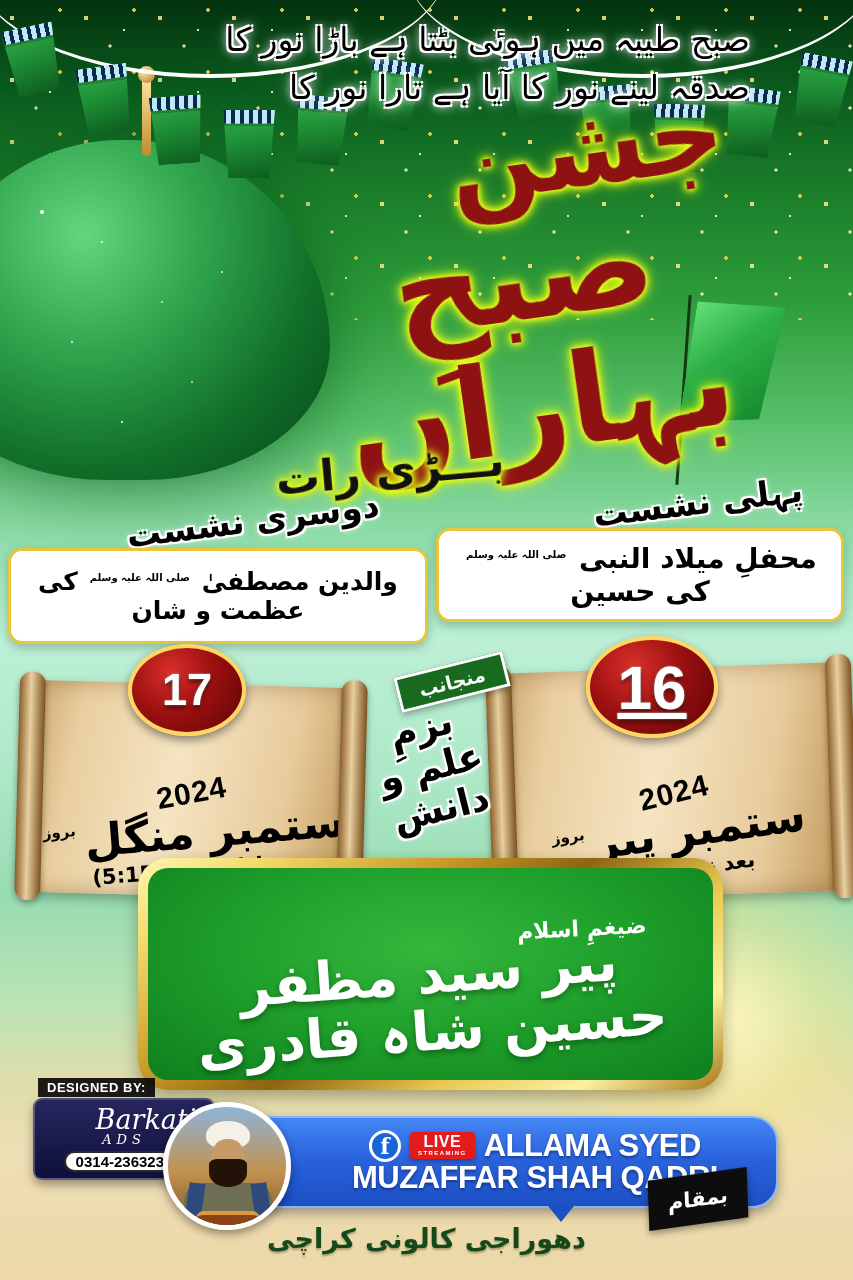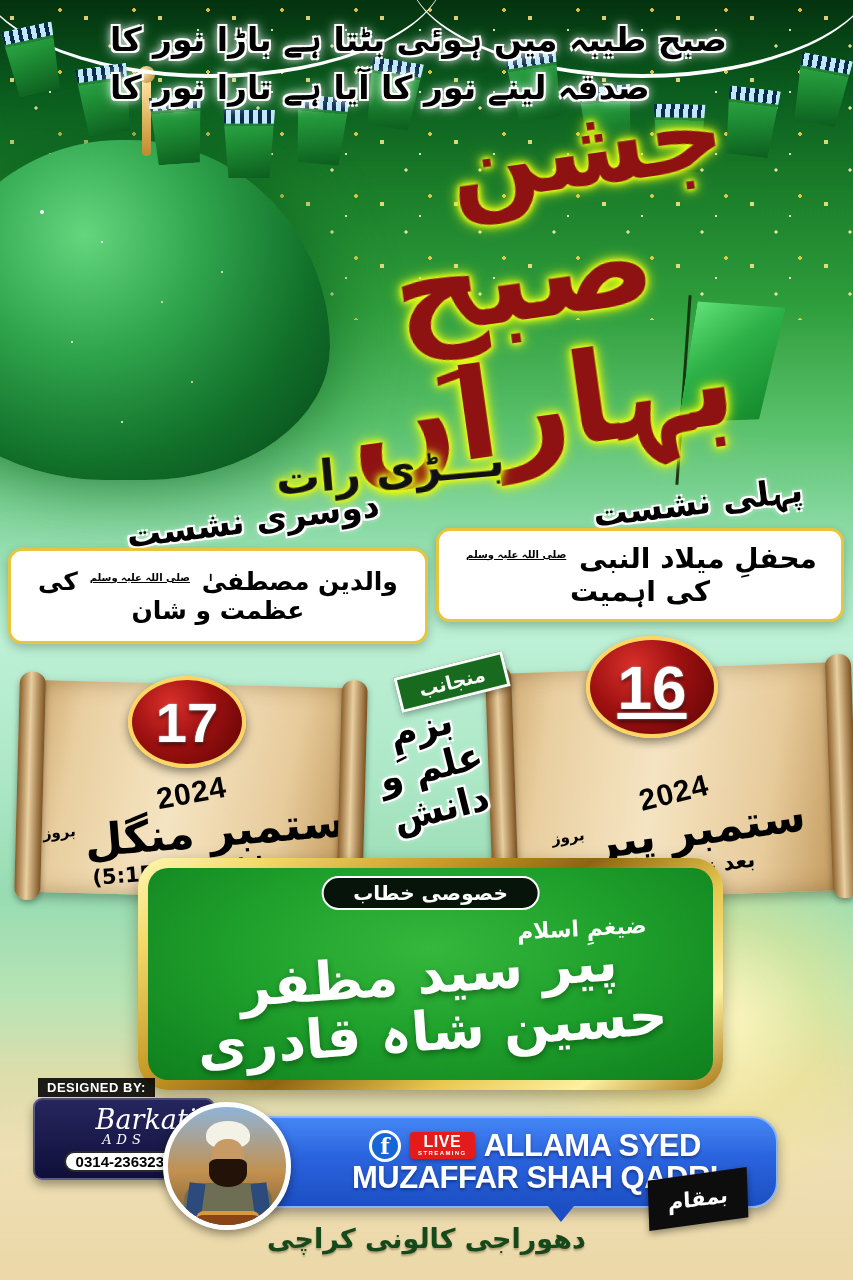--- a/index.html
+++ b/index.html
@@ -43,22 +43,22 @@
       repeating-linear-gradient(90deg,#0b2a4a 0 4px,#bfe8f8 4px 9px) 0 0/100% 20% no-repeat,
       linear-gradient(170deg,#34b14c 0%,#1f8f36 45%,#0c5c1d 100%);
     box-shadow:0 3px 6px rgba(0,0,0,.35); }
   .side-flag { left:688px; top:300px; width:88px; height:130px; transform:rotate(9deg);
     clip-path:polygon(0 6%,100% 0,90% 88%,0 100%);
     background:linear-gradient(135deg,#66e57c 0%,#2eb148 40%,#0f8226 100%);
     box-shadow:0 4px 10px rgba(0,20,5,.4); }
   .side-flag-pole { left:682px; top:295px; width:3px; height:190px; background:#143a10; transform:rotate(4deg); }
 
   
-  .couplet { left:110px; top:16px; width:640px; text-align:left; color:#000; z-index:3;
-    font-weight:bold; font-size:33px; line-height:1.45;
+  .couplet { left:110px; top:16px; width:640px; text-align:right; color:#000; z-index:3;
+    font-weight:normal; font-size:33px; line-height:1.45;
     text-shadow:-2px -2px 0 #fff,2px -2px 0 #fff,-2px 2px 0 #fff,2px 2px 0 #fff,0 0 8px #fff,0 0 14px #fff; }
 
   
   .main-title { left:215px; top:110px; width:620px; text-align:center; transform:rotate(-8deg);
     color:#8e1212; font-weight:bold; z-index:2;
     filter:drop-shadow(0 0 2px #eaff1e) drop-shadow(0 0 3px #e4fa16) drop-shadow(0 0 6px #ddf50f); }
   .main-title .t1 { display:block; font-size:105px; line-height:.95; padding-left:160px; }
   .main-title .t2 { display:block; font-size:125px; line-height:1.05; }
   .subtitle { left:240px; top:444px; width:300px; text-align:center; transform:rotate(-5deg);
     font-size:44px; font-weight:bold; color:#111; z-index:3;
@@ -67,21 +67,21 @@
   
   .session-header { font-size:34px; font-weight:bold; color:#000; text-align:center; z-index:4;
     text-shadow:-2px -2px 0 #fff,2px -2px 0 #fff,-2px 2px 0 #fff,2px 2px 0 #fff,0 0 7px #fff; }
   .sh-right { left:548px; top:482px; width:300px; transform:rotate(-7deg); }
   .sh-left  { left:88px;  top:500px; width:330px; transform:rotate(-7deg); }
   .session-box { background:#fff; border:3px solid #e7c63e; border-radius:14px; z-index:4;
     display:flex; align-items:center; justify-content:center; text-align:center;
     box-shadow:0 4px 10px rgba(0,40,10,.25); color:#000; font-weight:bold; }
   .sb-right { left:436px; top:528px; width:408px; height:94px; font-size:28px; }
   .sb-left  { left:8px;   top:548px; width:420px; height:96px; font-size:25px; }
-  .salawat { font-size:10px; vertical-align:super; font-weight:bold; margin:0 3px;text-decoration:underline; }
+  .salawat { font-size:10px; vertical-align:super; font-weight:bold; margin:0 3px; }
 
   
   .scroll { border-radius:16px; z-index:3;
     background:linear-gradient(100deg,#caa36a 0%,#e9cfa0 16%,#f5e4c2 45%,#e7cb9b 76%,#bd9254 100%);
     box-shadow:inset 0 0 22px rgba(110,70,20,.40), 0 5px 12px rgba(0,0,0,.28); }
   .scroll::before,.scroll::after { content:""; position:absolute; top:-8px; bottom:-8px; width:26px;
     border-radius:12px; background:linear-gradient(90deg,#8a5e2a,#e9cfa0 45%,#7c5120);
     box-shadow:0 3px 6px rgba(0,0,0,.35); }
   .scroll::before { left:-9px; } .scroll::after { right:-9px; }
   .scroll-right { left:498px; top:668px; width:348px; height:228px; transform:rotate(-2deg); }
@@ -92,21 +92,21 @@
   .monthline { display:flex; direction:rtl; align-items:center; gap:8px; }
   .month { font-size:44px; font-weight:bold; line-height:1.05; }
   .prefix { font-size:15px; font-weight:bold; margin-top:-22px; }
   .timeline { font-size:21px; font-weight:bold; margin-top:2px; }
   .day-oval { border-radius:50%; border:4px solid #ffd564; z-index:5;
     background:radial-gradient(circle at 35% 28%,#d9302a 0%,#9c1010 45%,#5e0404 100%);
     display:flex; align-items:center; justify-content:center;
     box-shadow:0 4px 10px rgba(0,0,0,.45); color:#fff; font-weight:bold;
     text-shadow:0 3px 4px rgba(0,0,0,.55),0 0 2px #ccc; }
   .do-right { left:586px; top:636px; width:132px; height:102px; font-size:62px;text-decoration:underline; }
-  .do-left  { left:128px; top:644px; width:118px; height:92px;  font-size:56px;margin-top:32px; }
+  .do-left  { left:128px; top:644px; width:118px; height:92px;  font-size:45px; }
 
   
   .org-badge { left:396px; top:664px; width:112px; height:36px; transform:rotate(-14deg); z-index:4;
     background:#186b1e; border:3px solid #fff; display:flex; align-items:center; justify-content:center;
     color:#fff; font-size:19px; font-weight:bold; box-shadow:0 3px 6px rgba(0,0,0,.3); }
   .org-name { left:346px; top:706px; width:170px; transform:rotate(-14deg); z-index:4; text-align:center;
     font-size:37px; font-weight:bold; color:#000; line-height:1.12;
     text-shadow:-2px -2px 0 #fff,2px -2px 0 #fff,-2px 2px 0 #fff,2px 2px 0 #fff,0 0 6px #fff; }
 
   
@@ -218,21 +218,21 @@
     <span class="t1">جشن</span>
     <span class="t2">صبحِ بہاراں</span>
   </div>
   <div class="abs subtitle urdu">بـــڑی رات</div>
 
   <div class="abs session-header sh-right urdu">پہلی نشست</div>
   <div class="abs session-box sb-right urdu">
     <div>
       <span>محفلِ میلاد النبی</span>
       <span class="salawat">صلی اللہ علیہ وسلم</span>
-      <span>کی اہمیت</span>
+      <span>کی حسین</span>
     </div>
   </div>
 
   <div class="abs session-header sh-left urdu">دوسری نشست</div>
   <div class="abs session-box sb-left urdu">
     <div>
       <span>والدین مصطفیٰ</span>
       <span class="salawat">صلی اللہ علیہ وسلم</span>
       <span>کی عظمت و شان</span>
     </div>
@@ -264,21 +264,20 @@
 
   <div class="abs org-badge urdu">منجانب</div>
   <div class="abs org-name urdu">
     <div>بزمِ</div>
     <div>علم و</div>
     <div>دانش</div>
   </div>
 
   <div class="abs speech-frame">
     <div class="speech-inner">
-      <div class="speech-badge urdu">خصوصی خطاب</div>
       <div class="speech-honorific urdu">ضیغمِ اسلام</div>
       <div class="speech-name urdu">پیر سید مظفر حسین شاہ قادری</div>
     </div>
   </div>
 
   <div class="abs designer-label">DESIGNED BY:</div>
   <div class="abs designer-box">
     <div class="brand">Barkati</div>
     <div class="brand-sub">ADS</div>
     <div class="phone-pill">0314-2363236</div>

